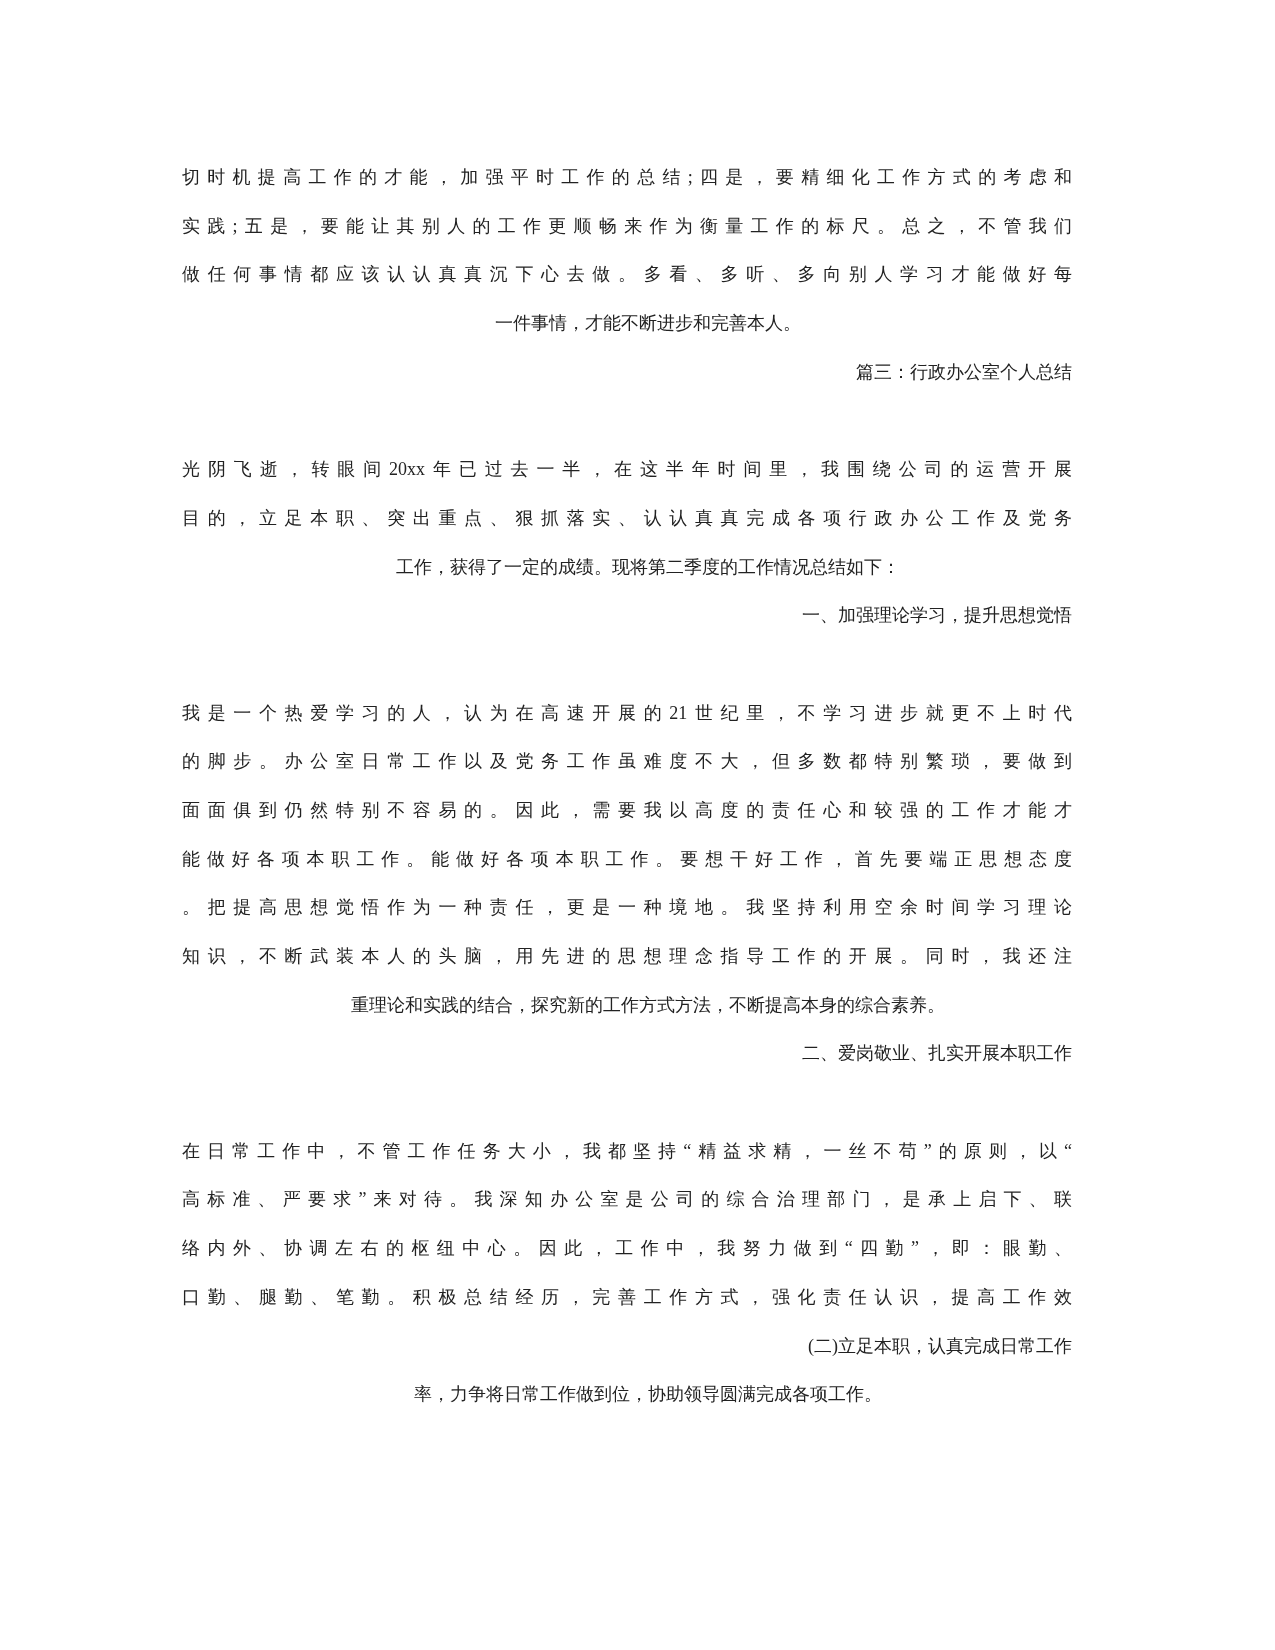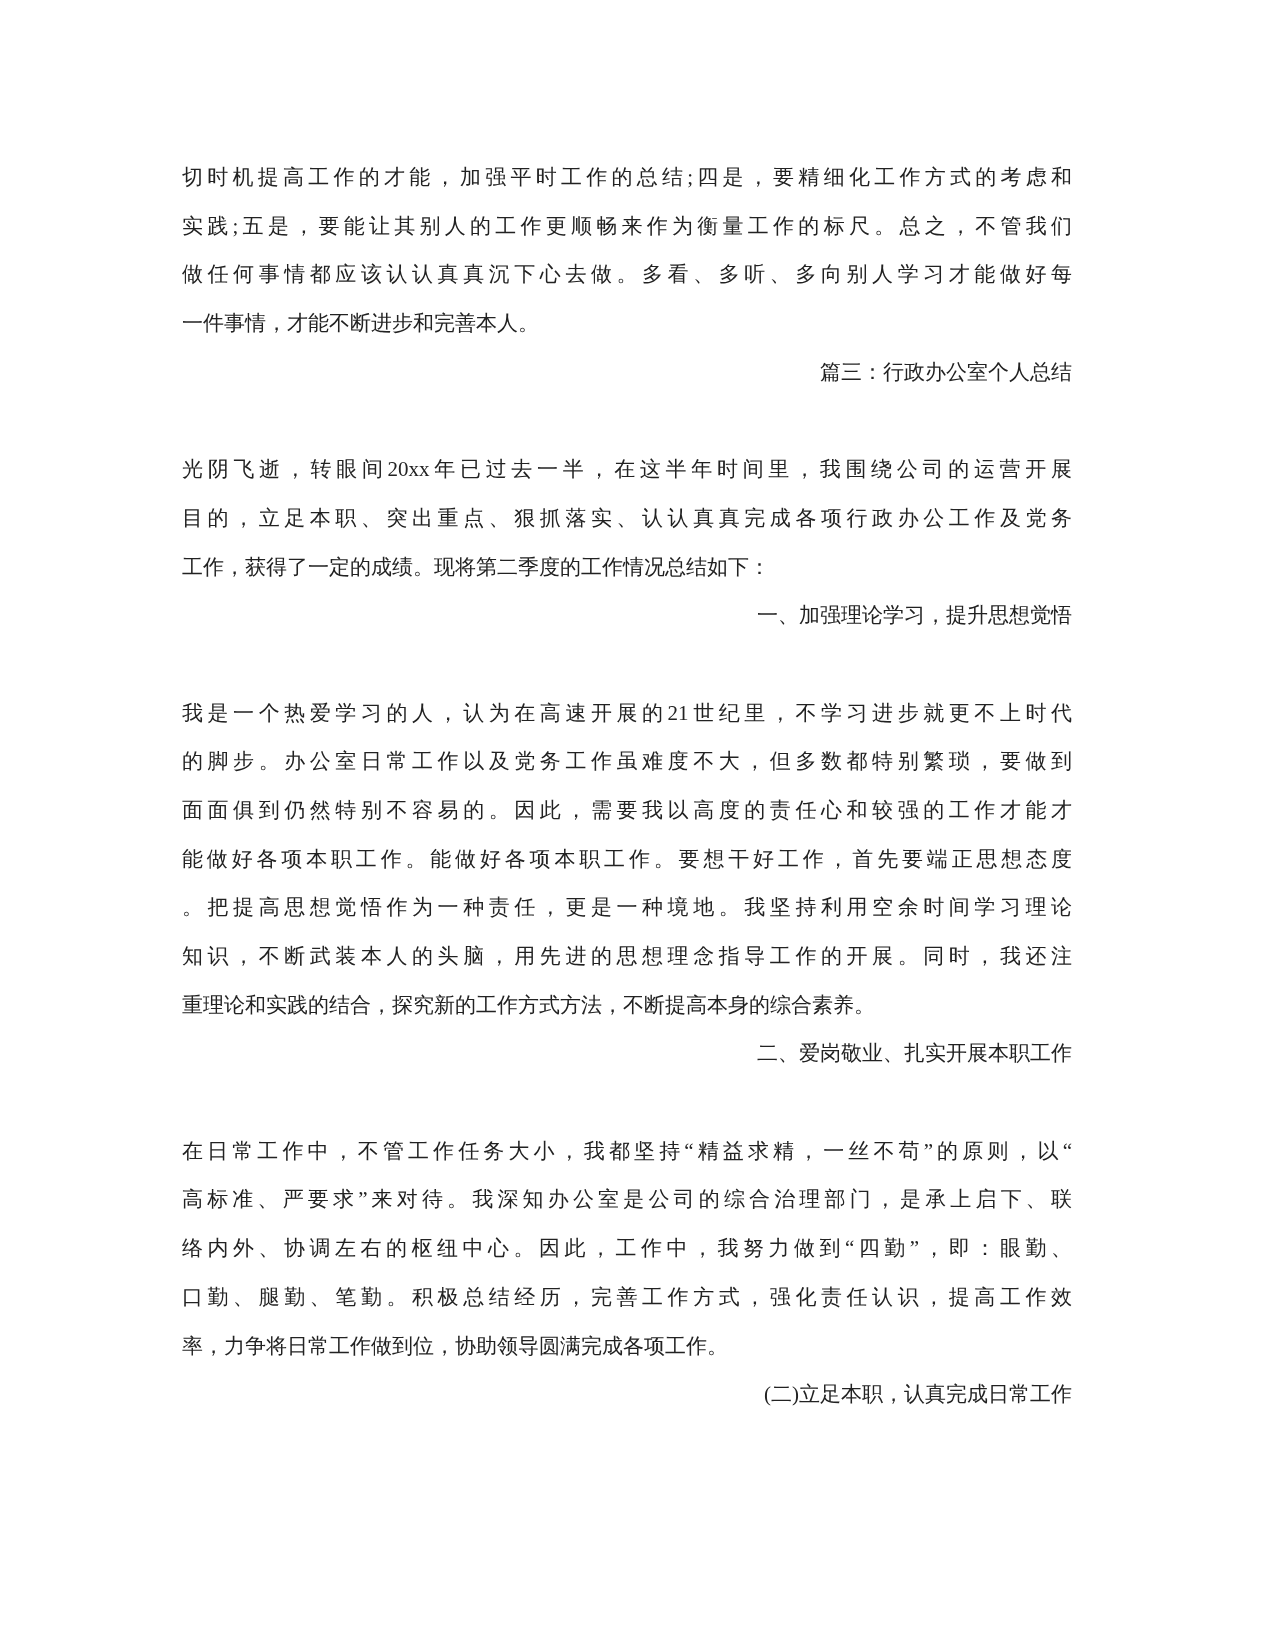--- a/index.html
+++ b/index.html
@@ -14,33 +14,34 @@
     background: #ffffff;
     overflow: hidden;
   }
   .content {
     position: absolute;
     left: 182px;
     top: 153px;
     width: 890px;
     color: #222222;
     font-family: "Liberation Serif", "DejaVu Serif", serif;
-    font-size: 21px;
+    font-size: 18px;
     line-height: 48.7px;
   }
   .line {
     height: 48.7px;
     overflow: hidden;
   }
   .line.fill {
     text-align: justify;
     text-align-last: justify;
   }
   .line.end {
-    text-align: left;
+    text-align: center;
+    margin-left: 42px;
   }
   .line.heading {
     padding-left: 56px;
     text-align: right;
   }
   .line.blank {
     
   }
 </style>
 </head>
@@ -65,16 +66,16 @@
       <div class="line fill">能做好各项本职工作。能做好各项本职工作。要想干好工作，首先要端正思想态度</div>
       <div class="line fill">。把提高思想觉悟作为一种责任，更是一种境地。我坚持利用空余时间学习理论</div>
       <div class="line fill">知识，不断武装本人的头脑，用先进的思想理念指导工作的开展。同时，我还注</div>
       <div class="line end">重理论和实践的结合，探究新的工作方式方法，不断提高本身的综合素养。</div>
       <div class="line heading">二、爱岗敬业、扎实开展本职工作</div>
       <div class="line blank"></div>
       <div class="line fill">在日常工作中，不管工作任务大小，我都坚持“精益求精，一丝不苟”的原则，以“</div>
       <div class="line fill">高标准、严要求”来对待。我深知办公室是公司的综合治理部门，是承上启下、联</div>
       <div class="line fill">络内外、协调左右的枢纽中心。因此，工作中，我努力做到“四勤”，即：眼勤、</div>
       <div class="line fill">口勤、腿勤、笔勤。积极总结经历，完善工作方式，强化责任认识，提高工作效</div>
+      <div class="line heading">(二)立足本职，认真完成日常工作</div>
       <div class="line end">率，力争将日常工作做到位，协助领导圆满完成各项工作。</div>
-      <div class="line heading">(二)立足本职，认真完成日常工作</div>
     </div>
 </div>
 
 </body></html>

